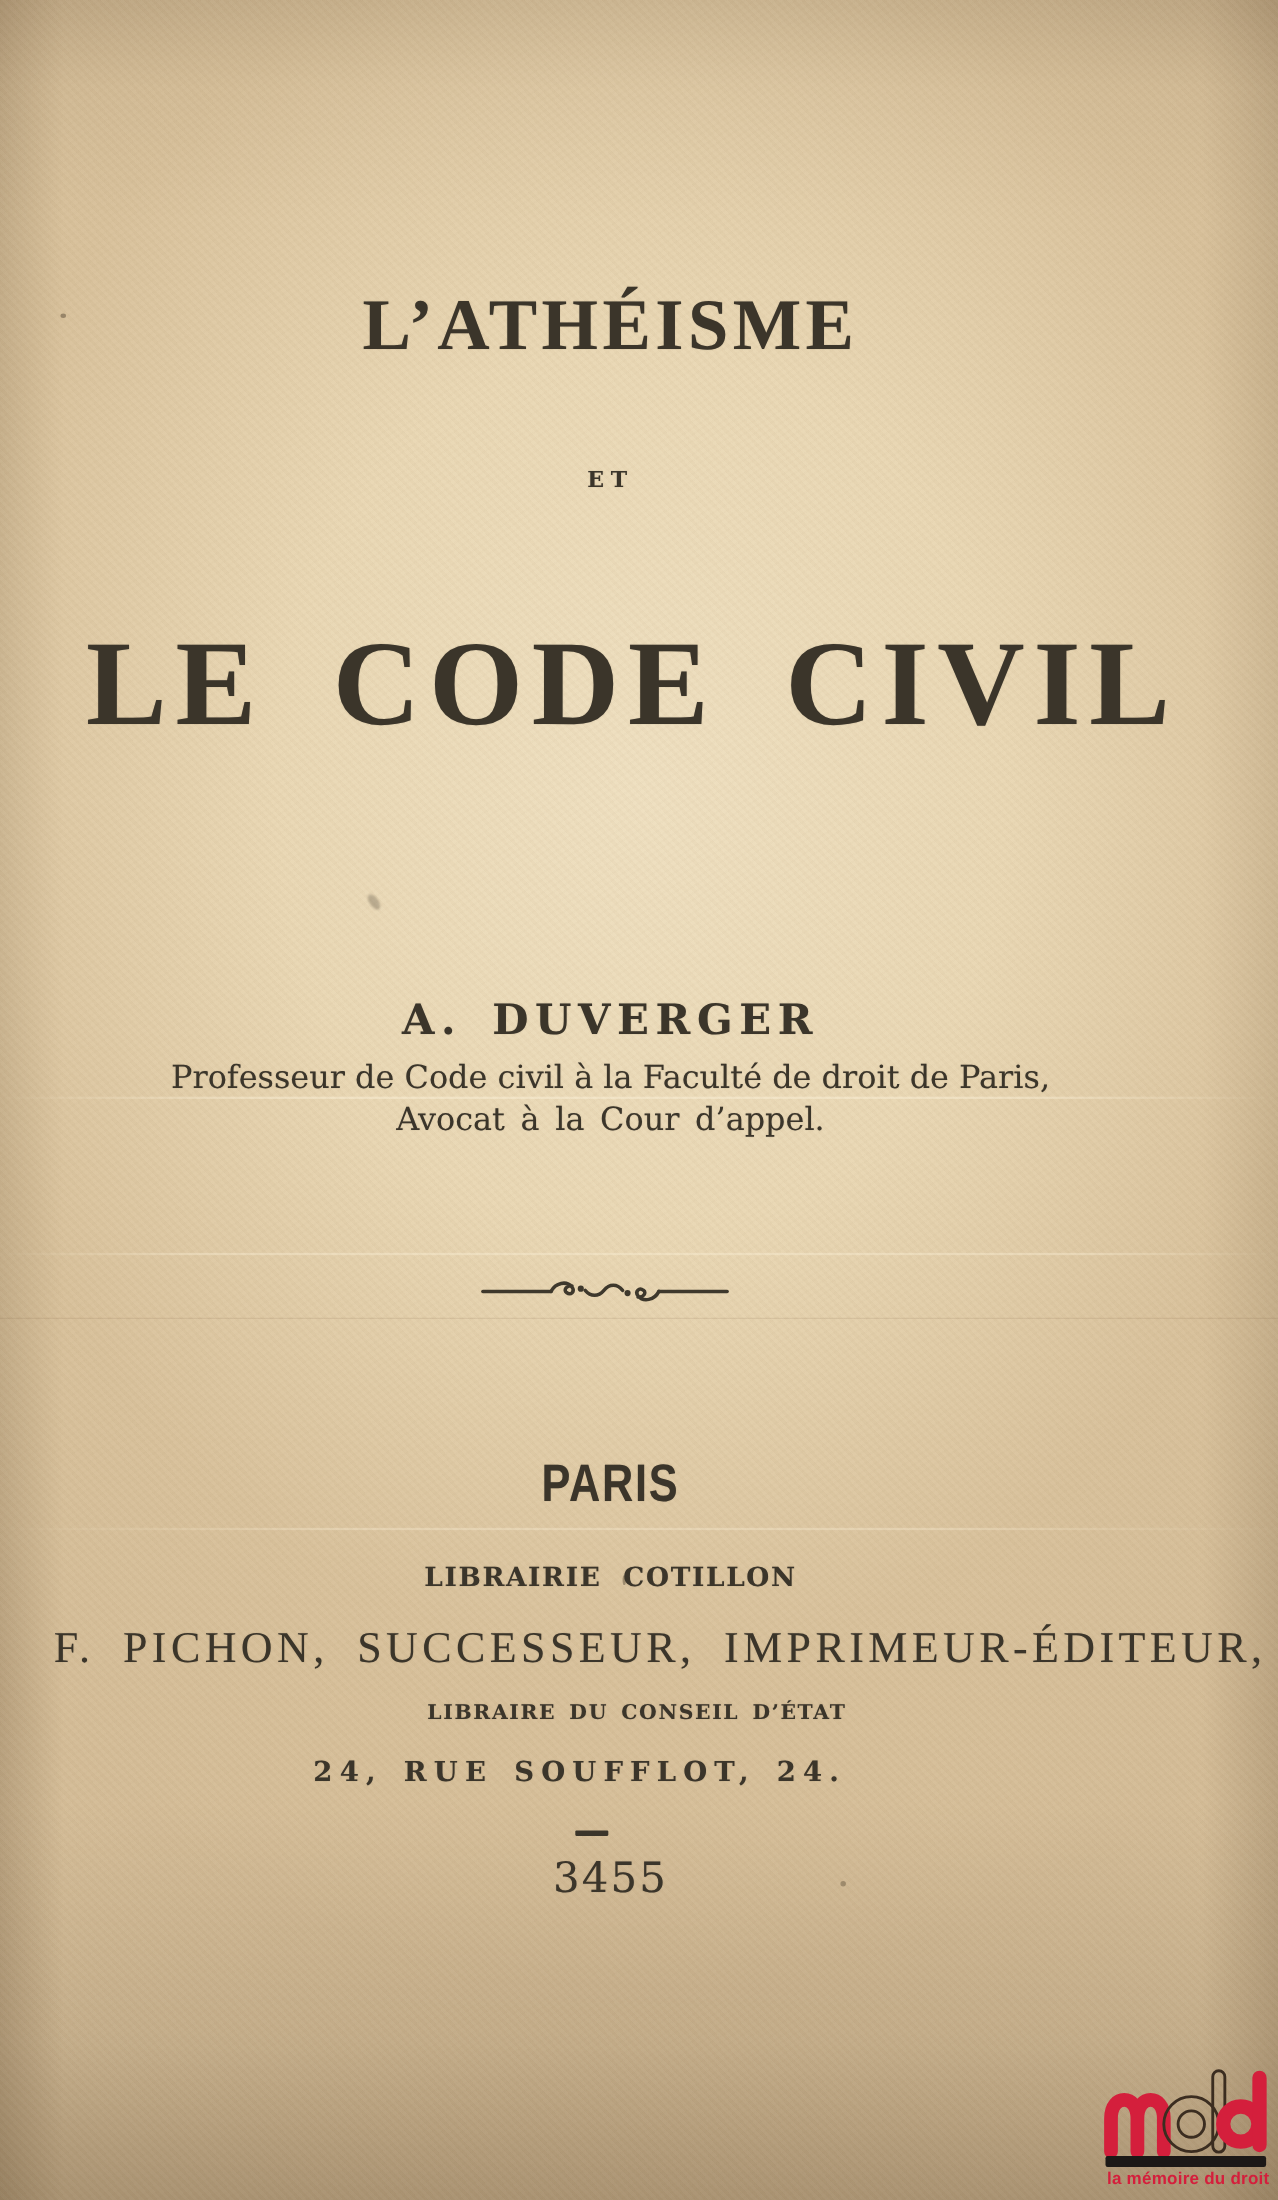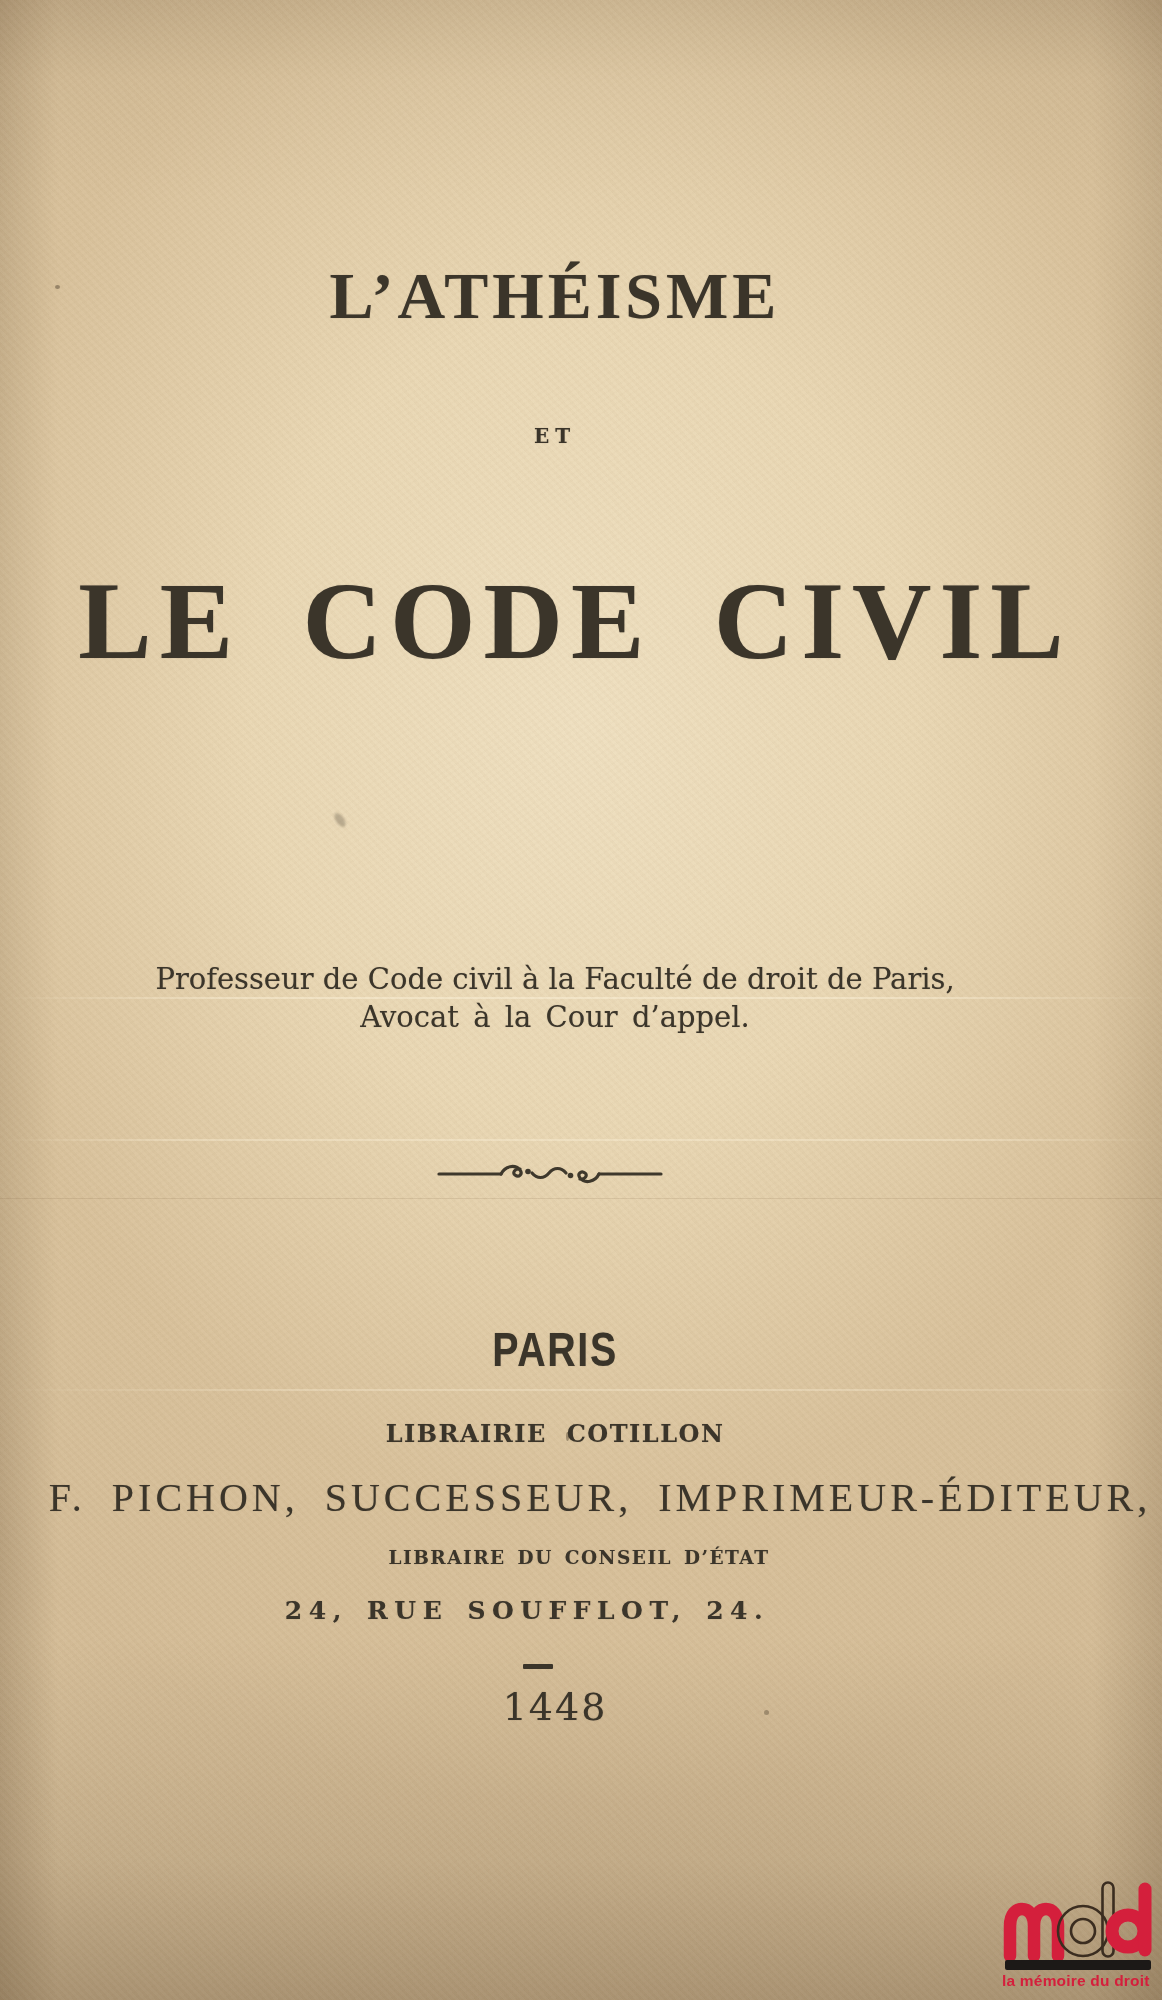--- a/index.html
+++ b/index.html
@@ -58,21 +58,21 @@
   .l-conseil { top:1549px; font-size:18.5px;font-weight:bold; letter-spacing:1.5px; word-spacing:4px; font-family:"DejaVu Serif",serif;margin-left:24px; }
   .l-soufflot{ top:1598px; font-size:25px;  font-weight:bold; letter-spacing:6.5px; word-spacing:4px;
                font-family:"DejaVu Serif",serif; transform:translateX(-28px); }
   .l-year    { top:1688px; font-size:38px;  letter-spacing:2px; font-family:"DejaVu Serif",serif; }
 
   .ornament { position:absolute; left:437px; top:1164px; width:226px; height:20px; }
   .rule-dash { position:absolute; left:523px; top:1664px; width:30px; height:5px; background:#3b352a; border-radius:1px; }
 
   .mdd { position:absolute; left:1002px; top:1880px; width:152px; height:118px; }
   .mdd-tagline {
-    position:absolute; left:0; top:93px; width:152px; text-align:left;
+    position:absolute; left:0; top:93px; width:152px; text-align:right;
     font-family:"Liberation Sans","DejaVu Sans",sans-serif; font-weight:bold;
     font-size:15.5px; line-height:1; letter-spacing:0.2px; white-space:nowrap;
   }
   .visually-hidden { position:absolute; width:1px; height:1px; overflow:hidden; clip:rect(0 0 0 0); }
 </style>
 </head>
 <body>
 
 <div class="page">
 
@@ -82,20 +82,21 @@
   <div class="crease c3"></div>
   <div class="crease c4"></div>
   <div class="speck sp1"></div>
   <div class="speck sp2"></div>
   <div class="speck sp3"></div>
   <div class="speck sp4"></div>
 
   <div class="line l-title1">L’ATHÉISME</div>
   <div class="line l-title2">LE CODE CIVIL</div>
   <div class="line l-et">ET</div>
+  <div class="line l-author">A. DUVERGER</div>
   <div class="line l-prof">Professeur de Code civil à la Faculté de droit de Paris,</div>
   <div class="line l-avocat">Avocat à la Cour d’appel.</div>
 
   <svg class="ornament" viewBox="0 0 226 20" xmlns="http://www.w3.org/2000/svg">
     <g fill="none" stroke="#3e382c" stroke-width="3.2" stroke-linecap="round">
       <path d="M2,10 H64"></path>
       <path d="M64,10 C68,2 78,0 83,6 C86,10 82,14 78,11 C75,9 78,4 83,5"></path>
       <path d="M95,9 C100,15 107,15 112,9 C117,3 124,3 129,9"></path>
       <path d="M162,10 C158,18 148,20 143,14 C140,10 144,6 148,9 C151,11 148,16 143,15"></path>
       <path d="M162,10 H224"></path>
@@ -105,21 +106,21 @@
   </svg>
 
   <div class="line l-paris">PARIS</div>
   <div class="line l-cotillon">LIBRAIRIE COTILLON</div>
   <div class="line l-pichon">F. PICHON, SUCCESSEUR, IMPRIMEUR-ÉDITEUR,</div>
   <div class="line l-conseil">LIBRAIRE DU CONSEIL D’ÉTAT</div>
   <div class="line l-soufflot">24, RUE SOUFFLOT, 24.</div>
 
   <div class="rule-dash"></div>
 
-  <div class="line l-year">1448</div>
+  <div class="line l-year">3455</div>
 
   <div class="mdd">
     <span class="visually-hidden">mdd</span>
     <svg width="152" height="92" viewBox="0 0 152 92" xmlns="http://www.w3.org/2000/svg">
 
       <path d="M8,76 V46 C8,34 14,29 20,29 C26,29 32,34 32,46 V76 M32,46 C32,34 38,29 44,29 C50,29 56,34 56,46 V76" fill="none" stroke="#d41f3c" stroke-width="12.5" stroke-linecap="round" stroke-linejoin="round"></path>
 
       <circle cx="81" cy="51" r="25" fill="none" stroke="#3b2d20" stroke-width="2.6"></circle>
       <circle cx="81" cy="51" r="12" fill="none" stroke="#3b2d20" stroke-width="2.6"></circle>
       <rect x="100.5" y="2.5" width="11" height="74" rx="5.5" fill="none" stroke="#3b2d20" stroke-width="2.6"></rect>

